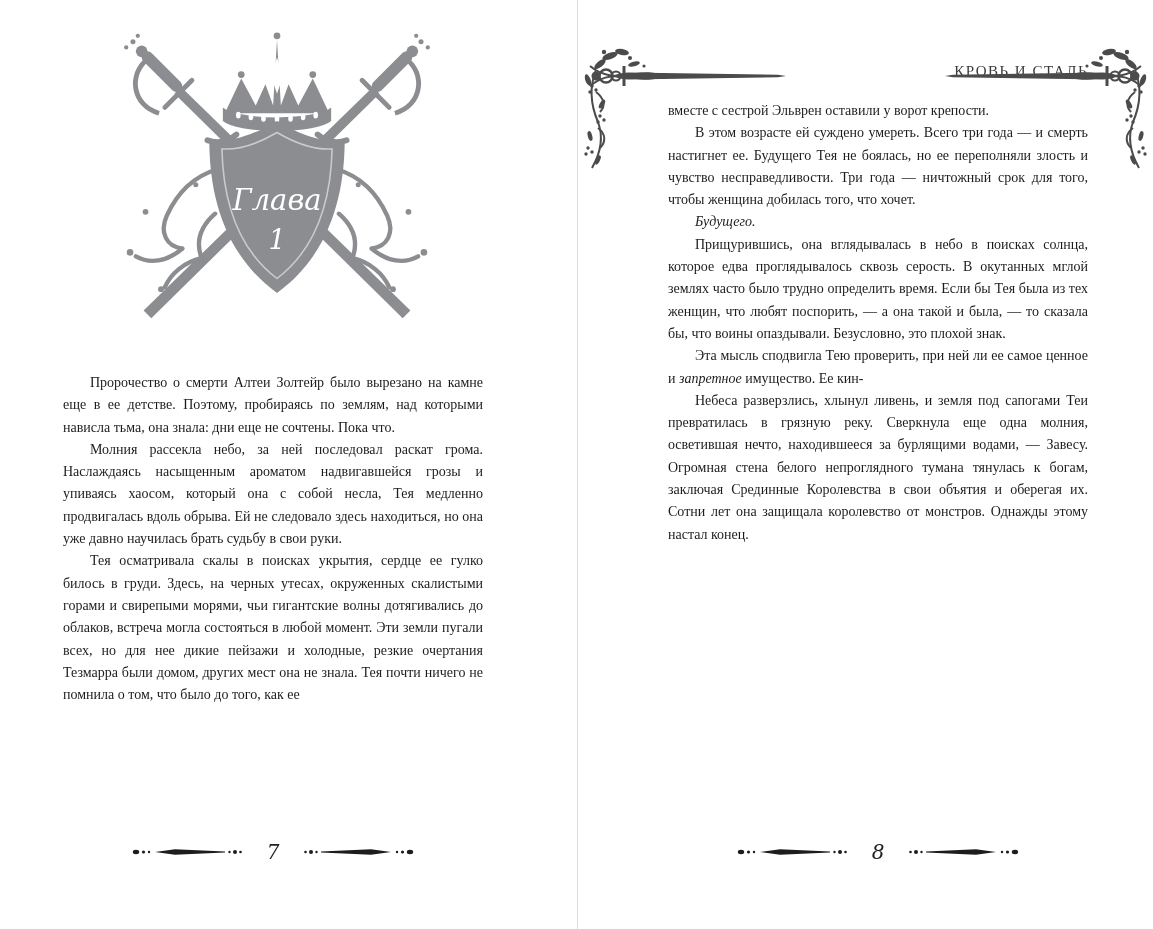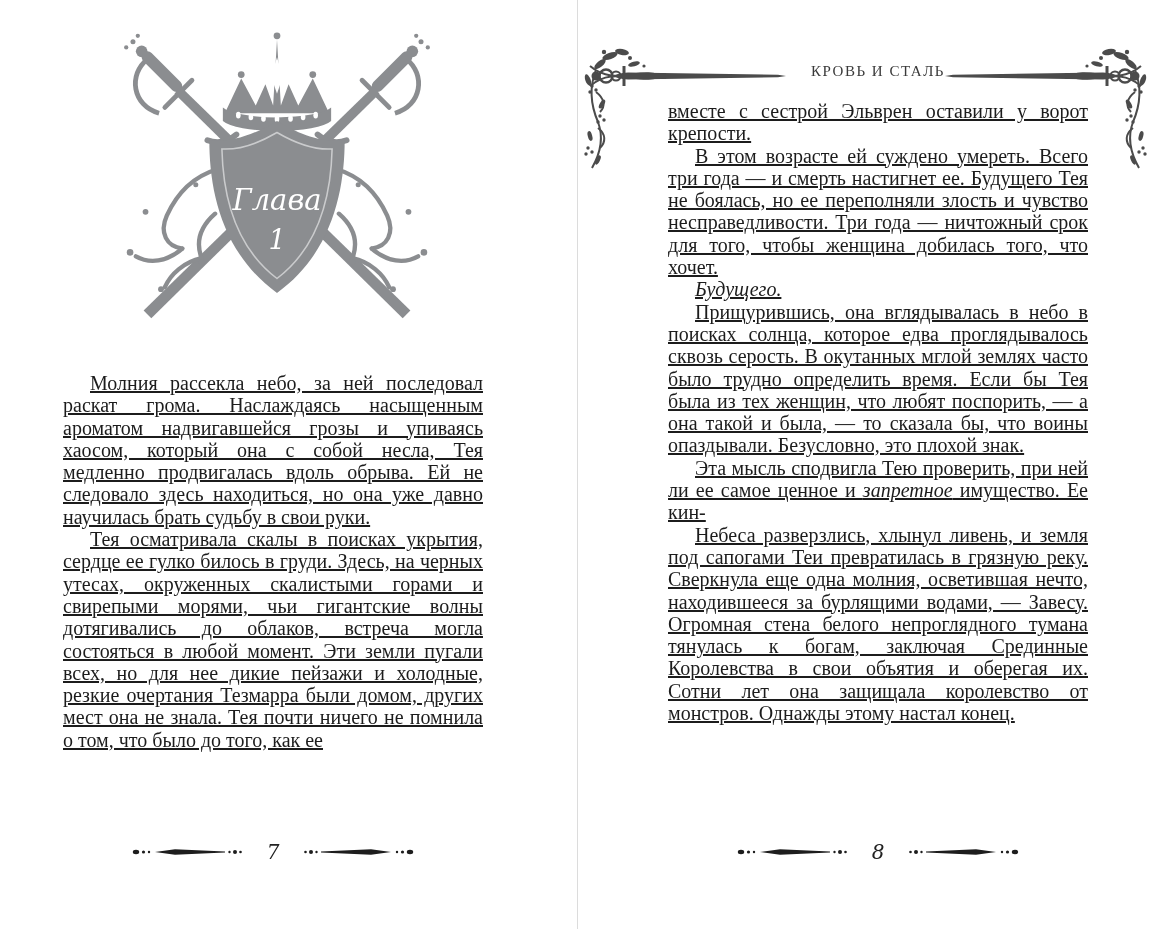--- a/index.html
+++ b/index.html
@@ -5,30 +5,30 @@
   html,body{margin:0;padding:0;background:#ffffff;}
   .spread{position:relative;width:1153px;height:929px;background:#fff;overflow:hidden;
           font-family:"Liberation Serif", serif;color:#1c1c1c;}
   .gutter{position:absolute;left:577px;top:0;bottom:0;width:1px;background:#dcdcdc;}
   .page{position:absolute;top:0;height:929px;}
   .page.left{left:0;width:577px;}
   .page.right{left:578px;width:575px;}
 
   .emblem{position:absolute;left:103px;top:24px;width:348px;height:306px;}
 
-  .body-text{position:absolute;width:420px;font-size:20px;line-height:22.3px;
-             text-align:justify;hyphens:auto;text-decoration:underline;}
+  .body-text{position:absolute;width:420px;font-size:14px;line-height:22.3px;
+             text-align:justify;hyphens:auto;}
   .page.left  .body-text{left:63px;top:372px;}
   .page.right .body-text{left:90px;top:100px;}
   .body-text p{margin:0;text-indent:27px;}
   .body-text p.cont{text-indent:0;}
   .body-text p.em{font-style:italic;}
   .body-text i{font-style:italic;}
 
-  .running-head{position:absolute;left:90px;top:63px;width:420px;text-align:center;
+  .running-head{position:absolute;left:90px;top:63px;width:420px;text-align:right;
                 font-size:15px;letter-spacing:1.5px;color:#3a3a3a;}
   .orn{position:absolute;top:40px;width:215px;height:135px;}
   .orn.left-orn{left:2px;}
   .orn.right-orn{right:2px;transform:scaleX(-1);}
 
   .footer{position:absolute;top:840px;width:420px;display:flex;align-items:center;
           justify-content:center;gap:24px;}
   .page.left  .footer{left:63px;}
   .page.right .footer{left:90px;}
   .footer .num{font-family:"DejaVu Serif", serif;font-style:italic;font-size:20px;color:#222;}
@@ -89,20 +89,21 @@
         <path d="M222,114 q14,12 30,6" fill="none" stroke-width="6" stroke-linecap="round"></path>
 
         <path d="M180,100 C150,118 128,122 110,120 C110,170 122,236 180,278 C238,236 250,170 250,120 C232,122 210,118 180,100 Z" stroke="none"></path>
         <path d="M180,112 C156,126 138,130 123,129 C124,172 134,228 180,263 C226,228 236,172 237,129 C222,130 204,126 180,112 Z" fill="none" stroke="#ffffff" stroke-width="1.6" opacity="0.55"></path>
       </g>
       <text x="180" y="192" text-anchor="middle" fill="#ffffff" font-family="DejaVu Serif, serif" font-style="italic" font-size="30">Глава</text>
       <text x="180" y="232" text-anchor="middle" fill="#ffffff" font-family="DejaVu Serif, serif" font-style="italic" font-size="28">1</text>
     </svg>
 
     <div class="body-text">
+      <p>Пророчество о смерти Алтеи Золтейр было вырезано на камне еще в ее детстве. Поэтому, пробираясь по землям, над которыми нависла тьма, она знала: дни еще не сочтены. Пока что.</p>
       <p>Молния рассекла небо, за ней последовал раскат грома. Наслаждаясь насыщенным ароматом надвигавшейся грозы и упиваясь хаосом, который она с собой несла, Тея медленно продвигалась вдоль обрыва. Ей не следовало здесь находиться, но она уже давно научилась брать судьбу в свои руки.</p>
       <p>Тея осматривала скалы в поисках укрытия, сердце ее гулко билось в груди. Здесь, на черных утесах, окруженных скалистыми горами и свирепыми морями, чьи гигантские волны дотягивались до облаков, встреча могла состояться в любой момент. Эти земли пугали всех, но для нее дикие пейзажи и холодные, резкие очертания Тезмарра были домом, других мест она не знала. Тея почти ничего не помнила о том, что было до того, как ее</p>
     </div>
 
     <div class="footer">
       <svg class="flourish" viewBox="0 0 112 12">
         <g fill="#1d1d1d">
           <ellipse cx="5" cy="6" rx="3.2" ry="2.2"></ellipse>
           <circle cx="12.5" cy="6" r="1.6"></circle>
           <circle cx="18" cy="6" r="1.2"></circle>

